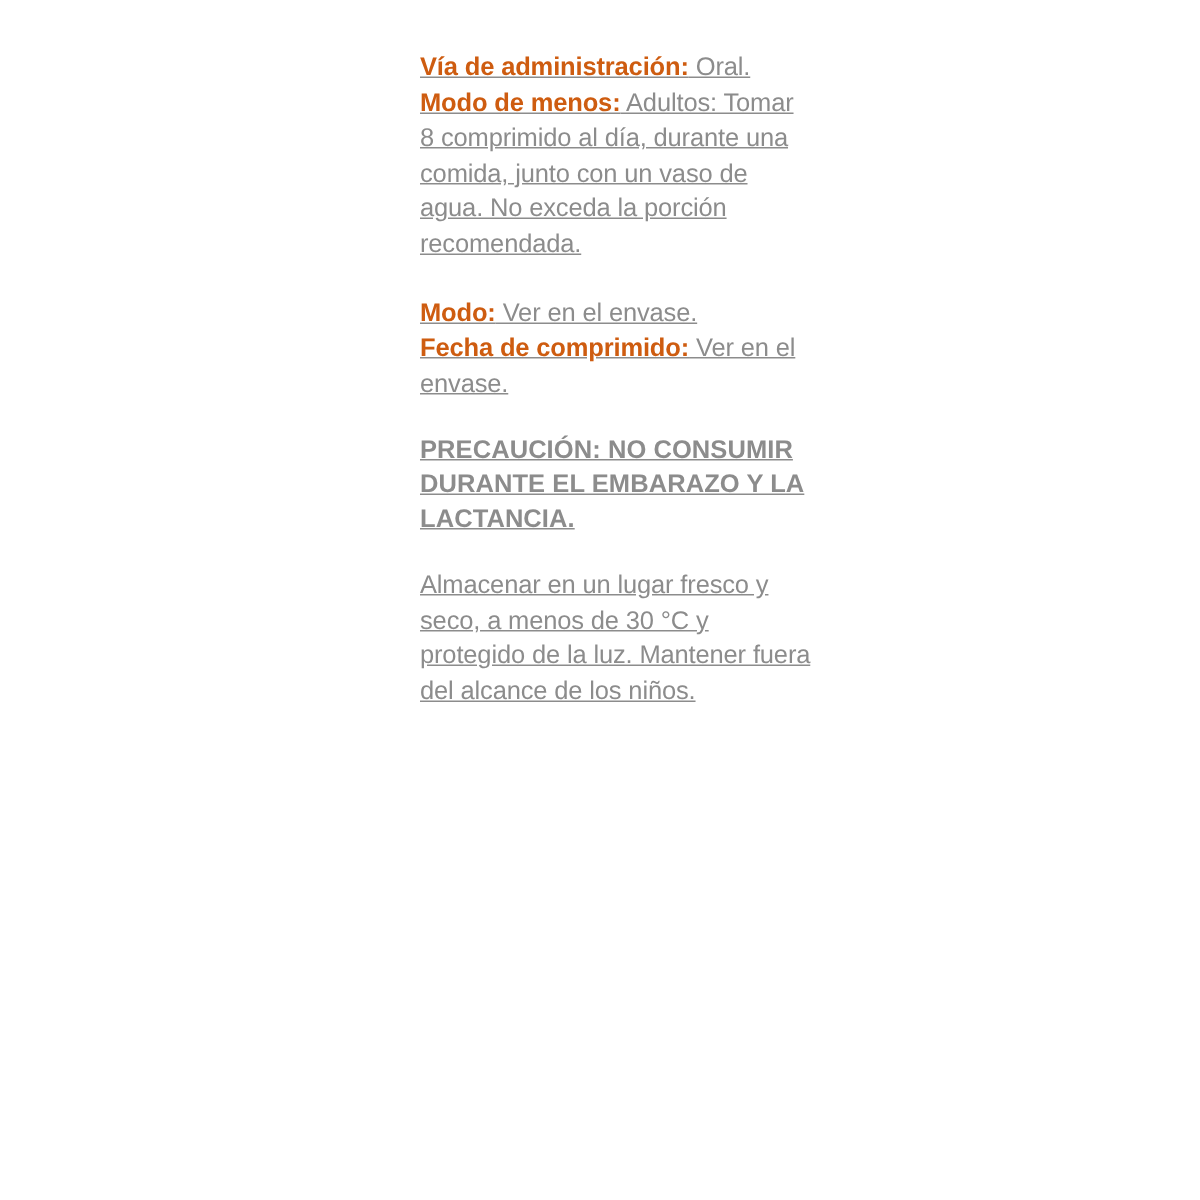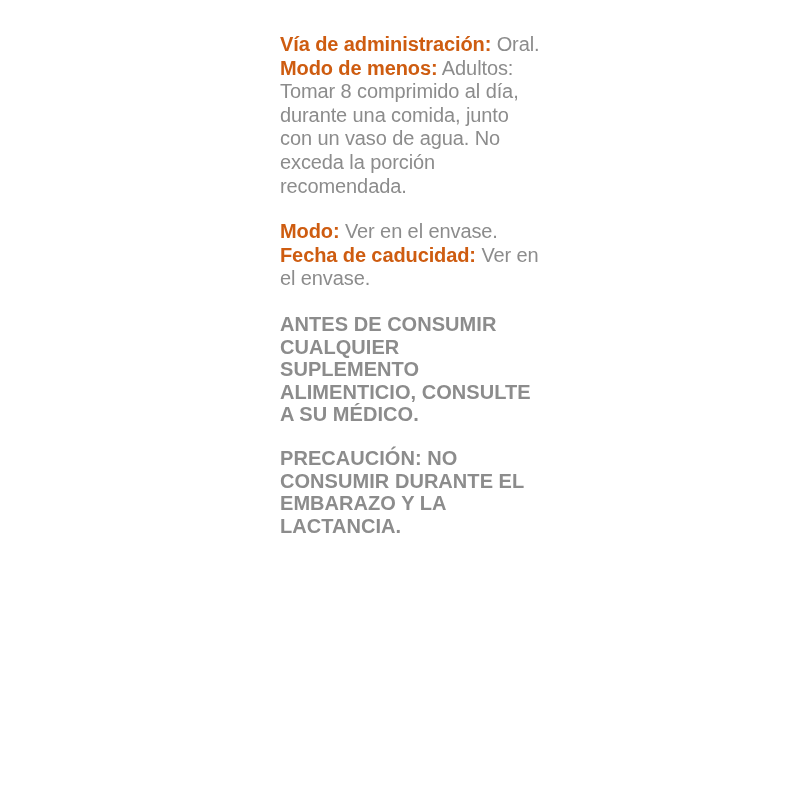--- a/index.html
+++ b/index.html
@@ -27,24 +27,25 @@
   .text-column {
     position: absolute;
     left: 280px;
     top: 33px;
     width: 262px;
   }
 
   
   .para {
     margin: 0 0 22px 0;
-    font-size: 20px;
+    font-size: 17px;
     line-height: 23.6px;
     color: #8c8c8c;
     letter-spacing: -0.1px;
+    text-decoration: underline;
   }
   .para:last-child {
     margin-bottom: 0;
   }
 
   
   .para.regular {
     font-weight: 400;
   }
 
@@ -71,24 +72,24 @@
 </style>
 </head>
 <body>
 
 <div class="label-sheet">
 
   <div class="text-column">
 
     <p class="para regular"><span class="lead">Vía de administración:</span><span class="cont"> Oral.</span><br><span class="lead">Modo de menos:</span><span class="cont"> Adultos: Tomar 8 comprimido al día, durante una comida, junto con un vaso de agua. No exceda la porción recomendada.</span></p>
 
-    <p class="para regular"><span class="lead">Modo:</span><span class="cont"> Ver en el envase.</span><br><span class="lead">Fecha de caducidad:</span><span class="cont"> Ver en el envase.</span></p>
+    <p class="para regular"><span class="lead">Modo:</span><span class="cont"> Ver en el envase.</span><br><span class="lead">Fecha de comprimido:</span><span class="cont"> Ver en el envase.</span></p>
 
-    <p class="para warning">ANTES DE CONSUMIR CUALQUIER SUPLEMENTO ALIMENTICIO, CONSULTE A SU MÉDICO.</p>
 
 
 
     <p class="para warning">PRECAUCIÓN: NO CONSUMIR DURANTE EL EMBARAZO Y LA LACTANCIA.</p>
 
+    <p class="para regular">Almacenar en un lugar fresco y seco, a menos de 30 °C y protegido de la luz. Mantener fuera del alcance de los niños.</p>
 
   </div>
 
 </div>
 
 </body></html>

